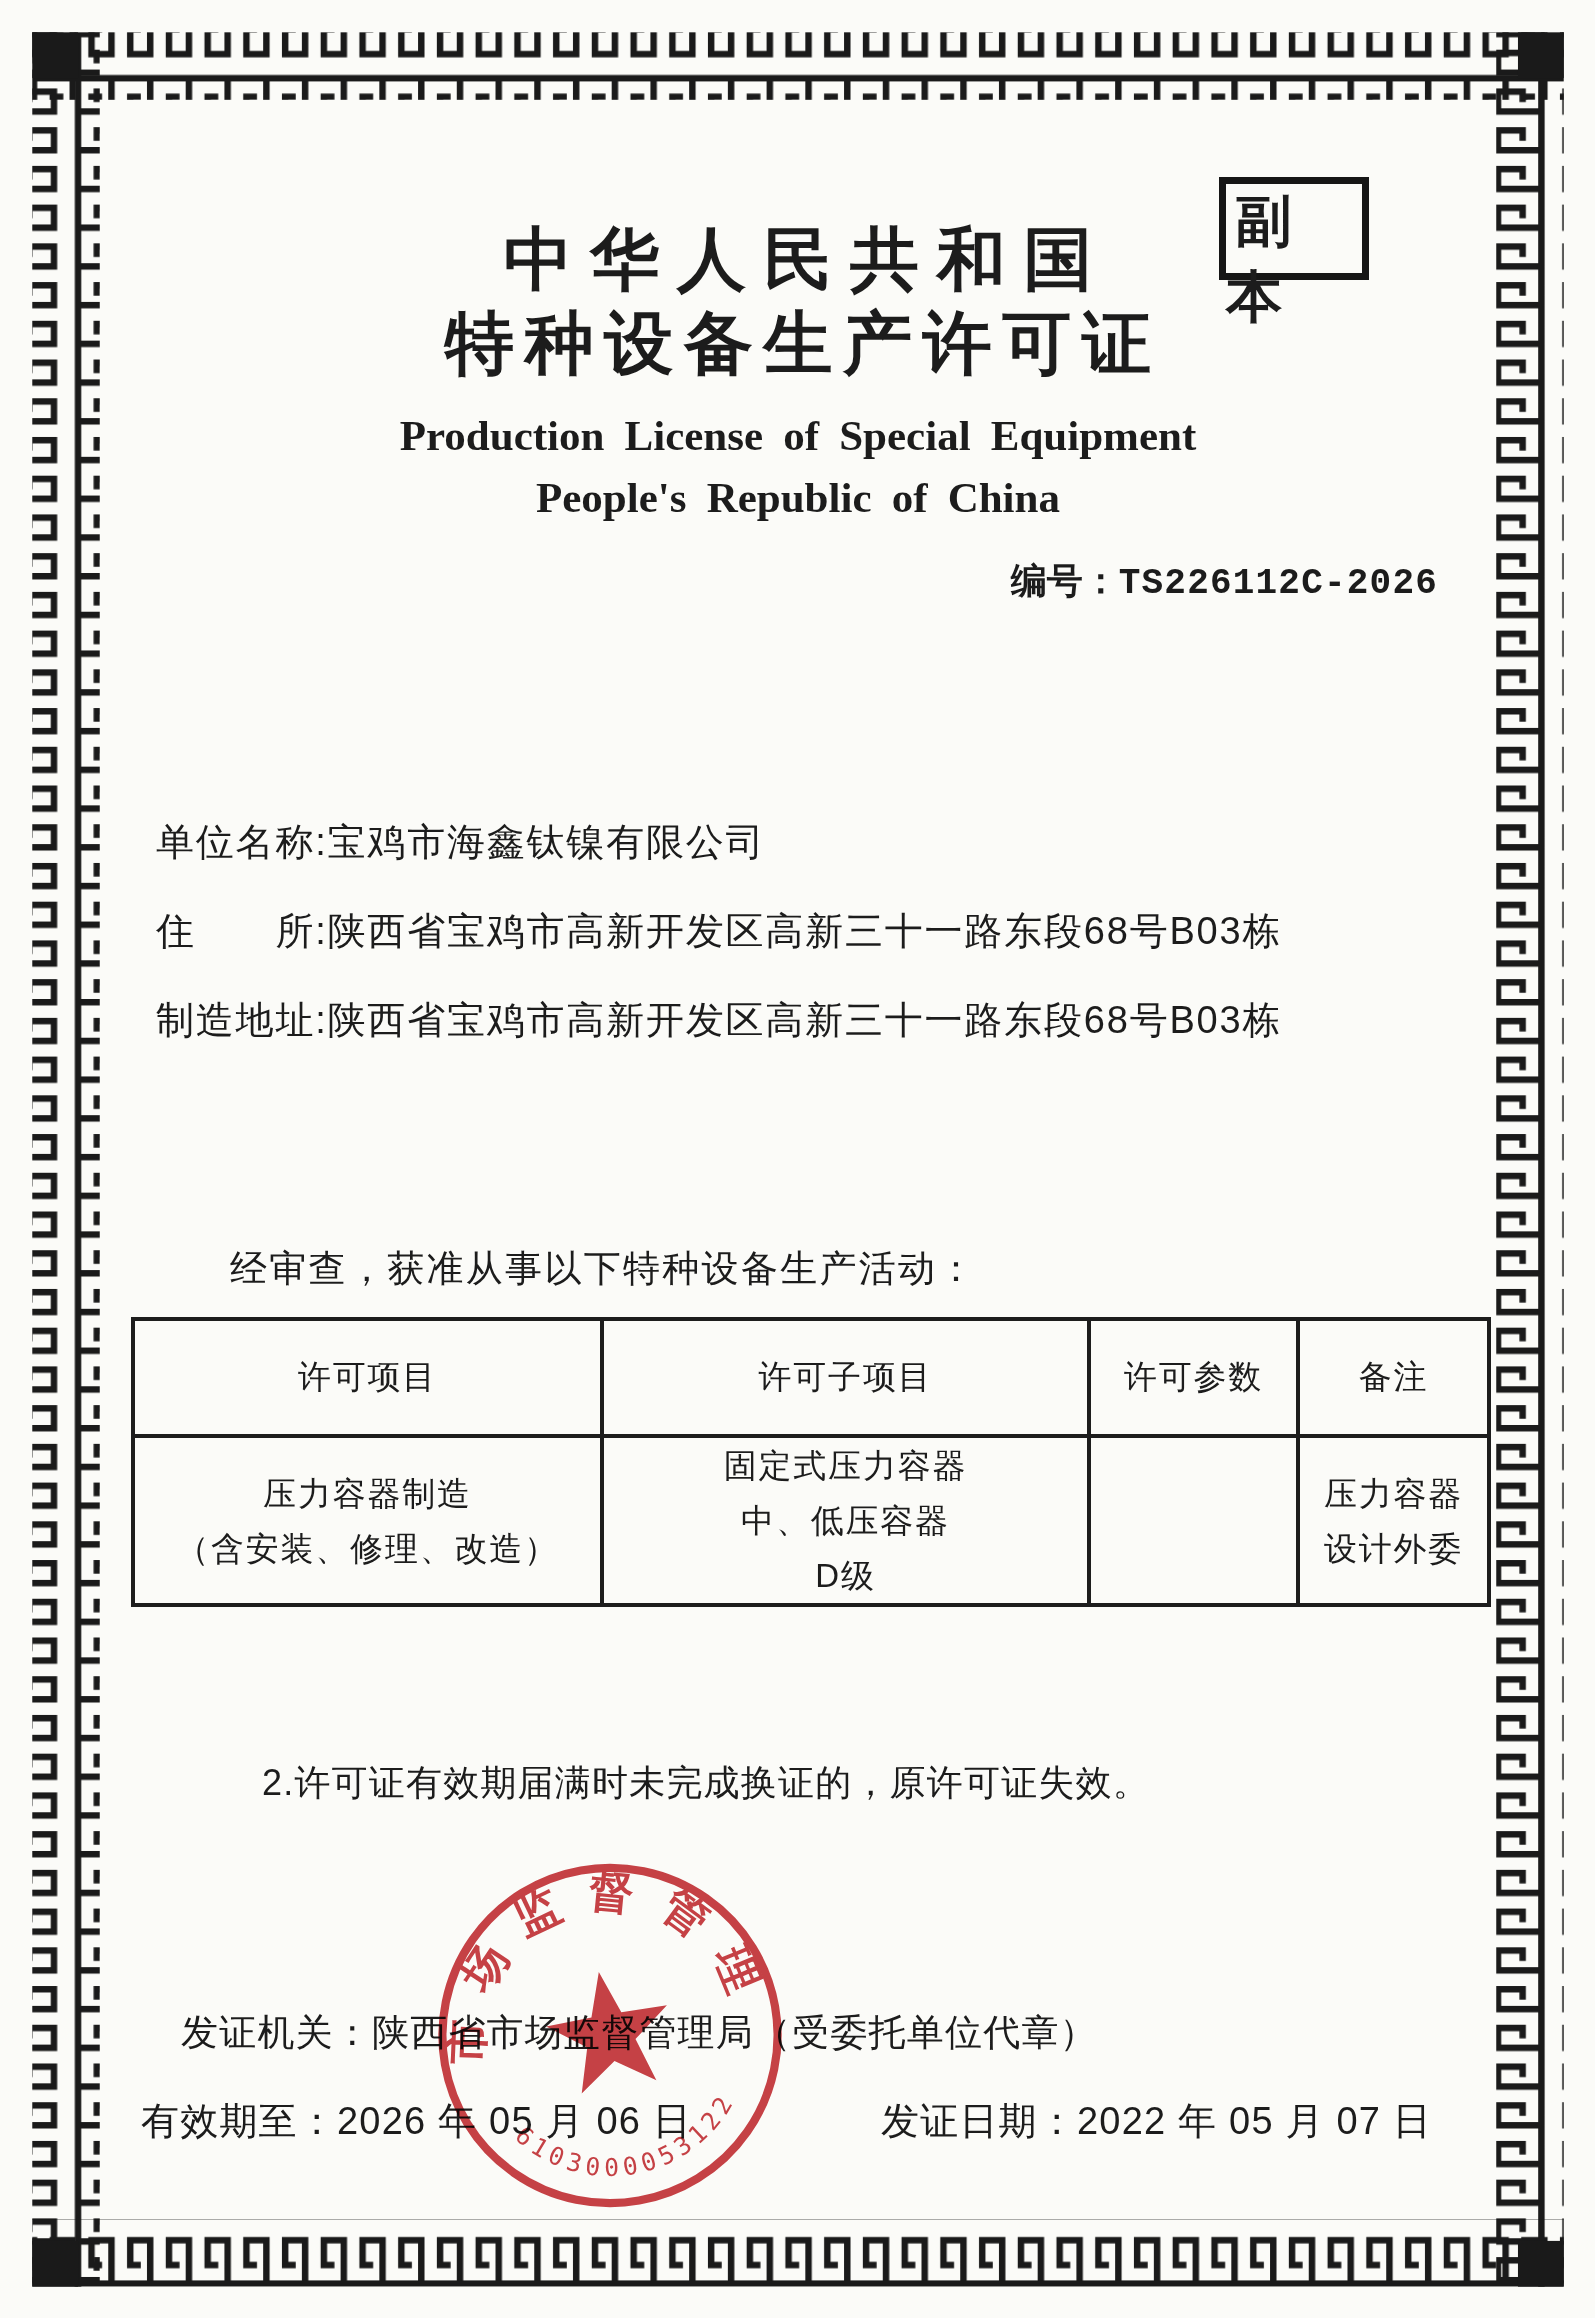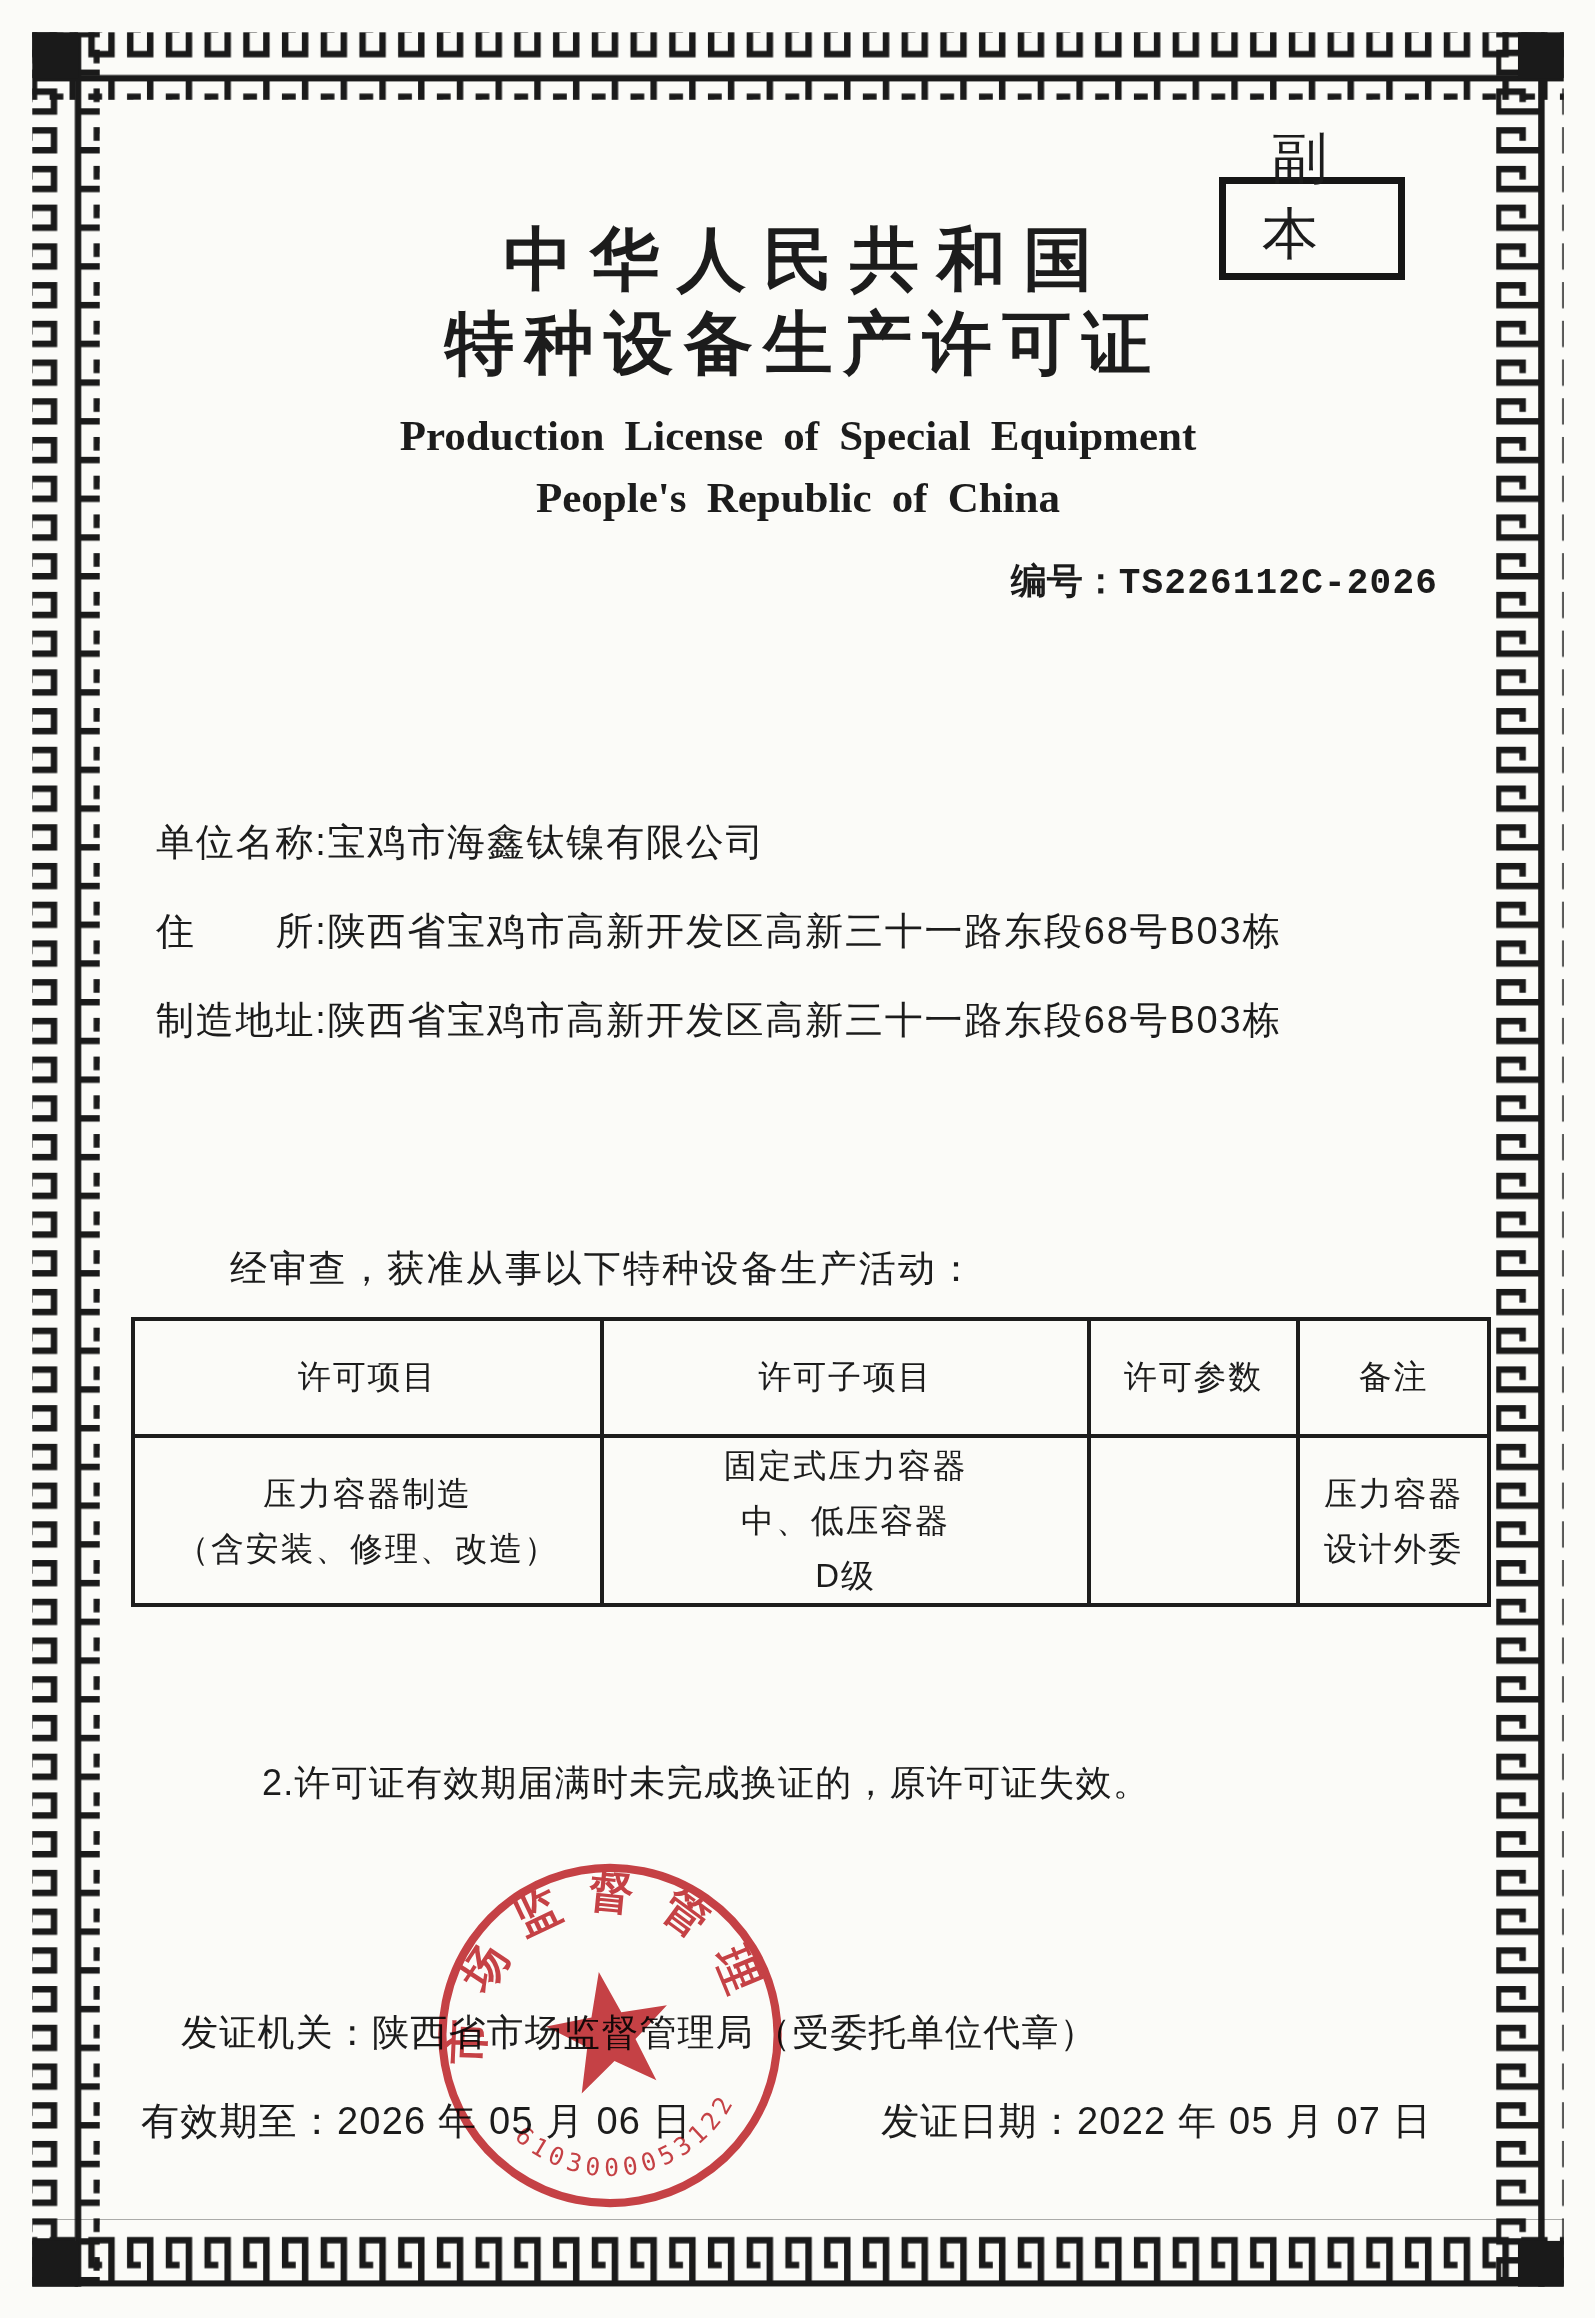--- a/index.html
+++ b/index.html
@@ -5,22 +5,22 @@
   html,body { margin:0; padding:0; background:#e9e9e7; }
   .page {
     position:relative; width:1596px; height:2319px;
     background:#fbfbf8; overflow:hidden;
     font-family:"Liberation Sans", sans-serif; color:#1c1c1c;
   }
   .border-svg { position:absolute; left:0; top:0; width:1596px; height:2319px; pointer-events:none; }
 
   .copy-box {
     position:absolute; left:1219px; top:177px; width:136px; height:89px;
-    border:7.6px solid #161616; display:flex; align-items:flex-end; justify-content:center;
-    font-size:56px; font-weight:normal; letter-spacing:9.4px; text-indent:9.4px;padding-left:36px;
+    border:7.6px solid #161616; display:flex; align-items:flex-start; justify-content:center;
+    font-size:56px; font-weight:bold; letter-spacing:9.4px; text-indent:9.4px;
   }
 
   .title-cn { position:absolute; left:0; right:0; top:218px; text-align:center; font-weight:bold; }
   .title-cn .l1 { font-size:69px; letter-spacing:17.6px; text-indent:17.6px; line-height:84px; }
   .title-cn .l2 { font-size:69px; letter-spacing:10.6px; text-indent:10.6px; line-height:84px; }
 
   .title-en {
     position:absolute; left:0; right:0; top:405px; text-align:center;
     font-family:"Liberation Serif", serif; font-weight:bold;
     font-size:43px; line-height:62px; word-spacing:9.4px;

